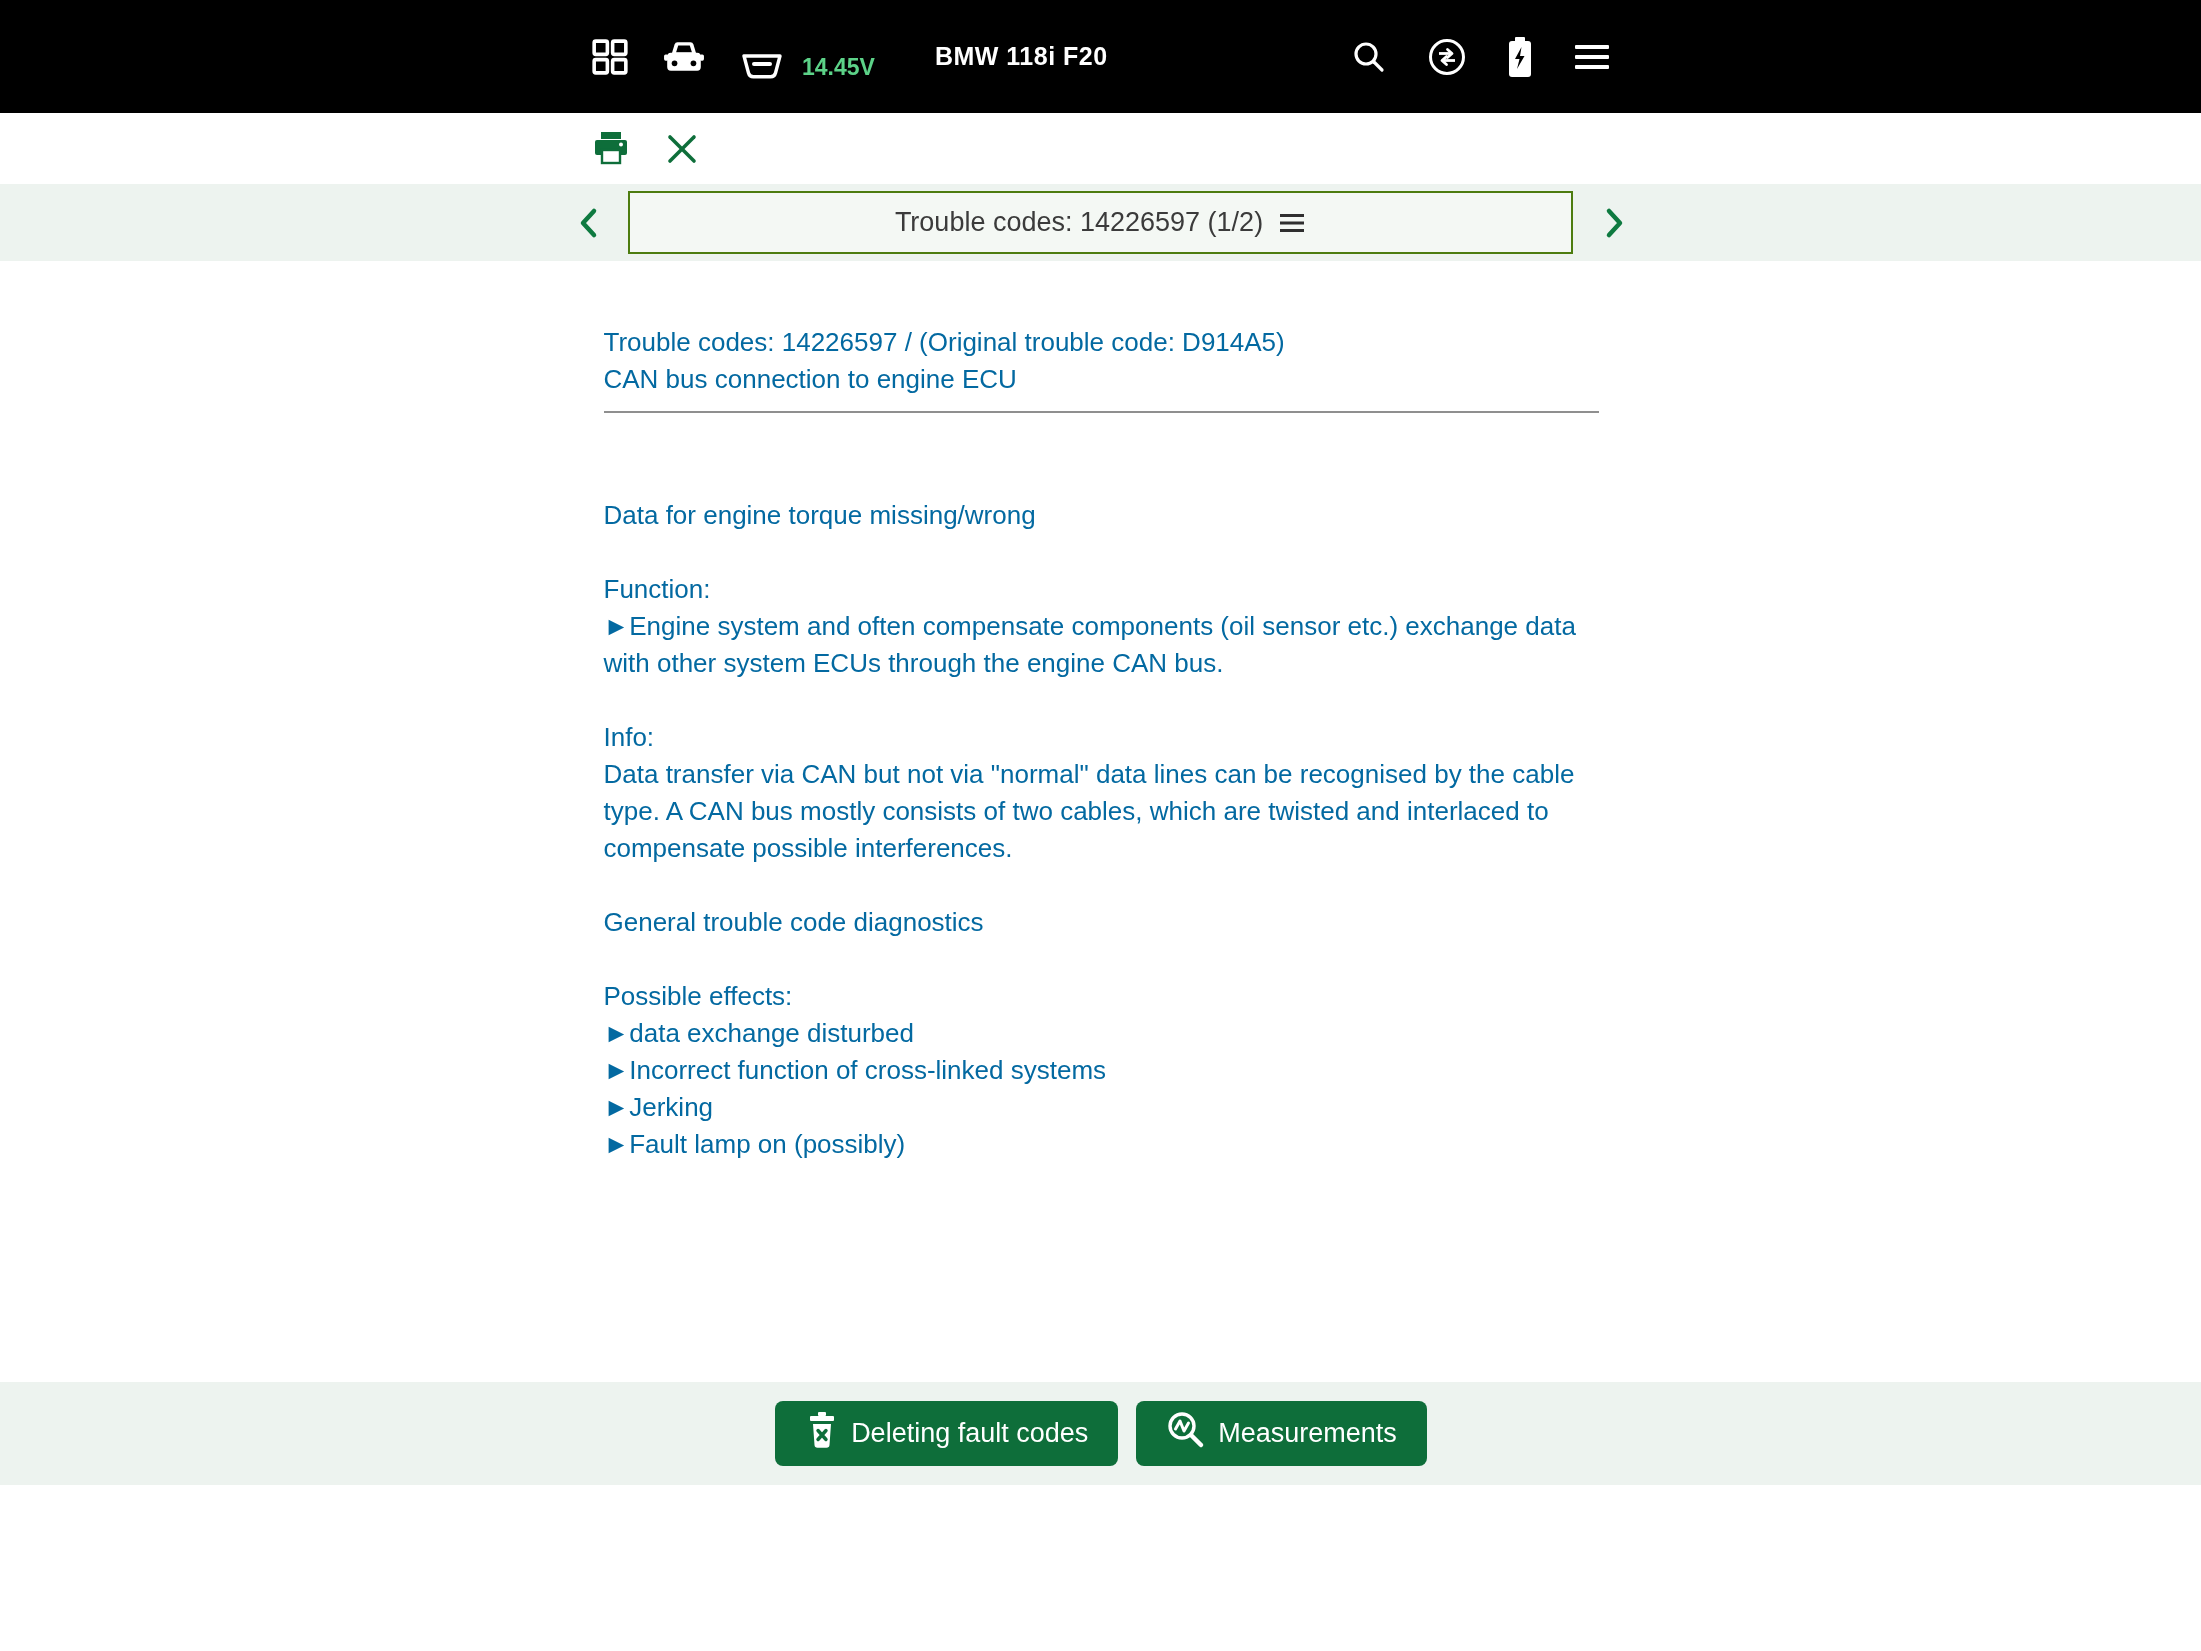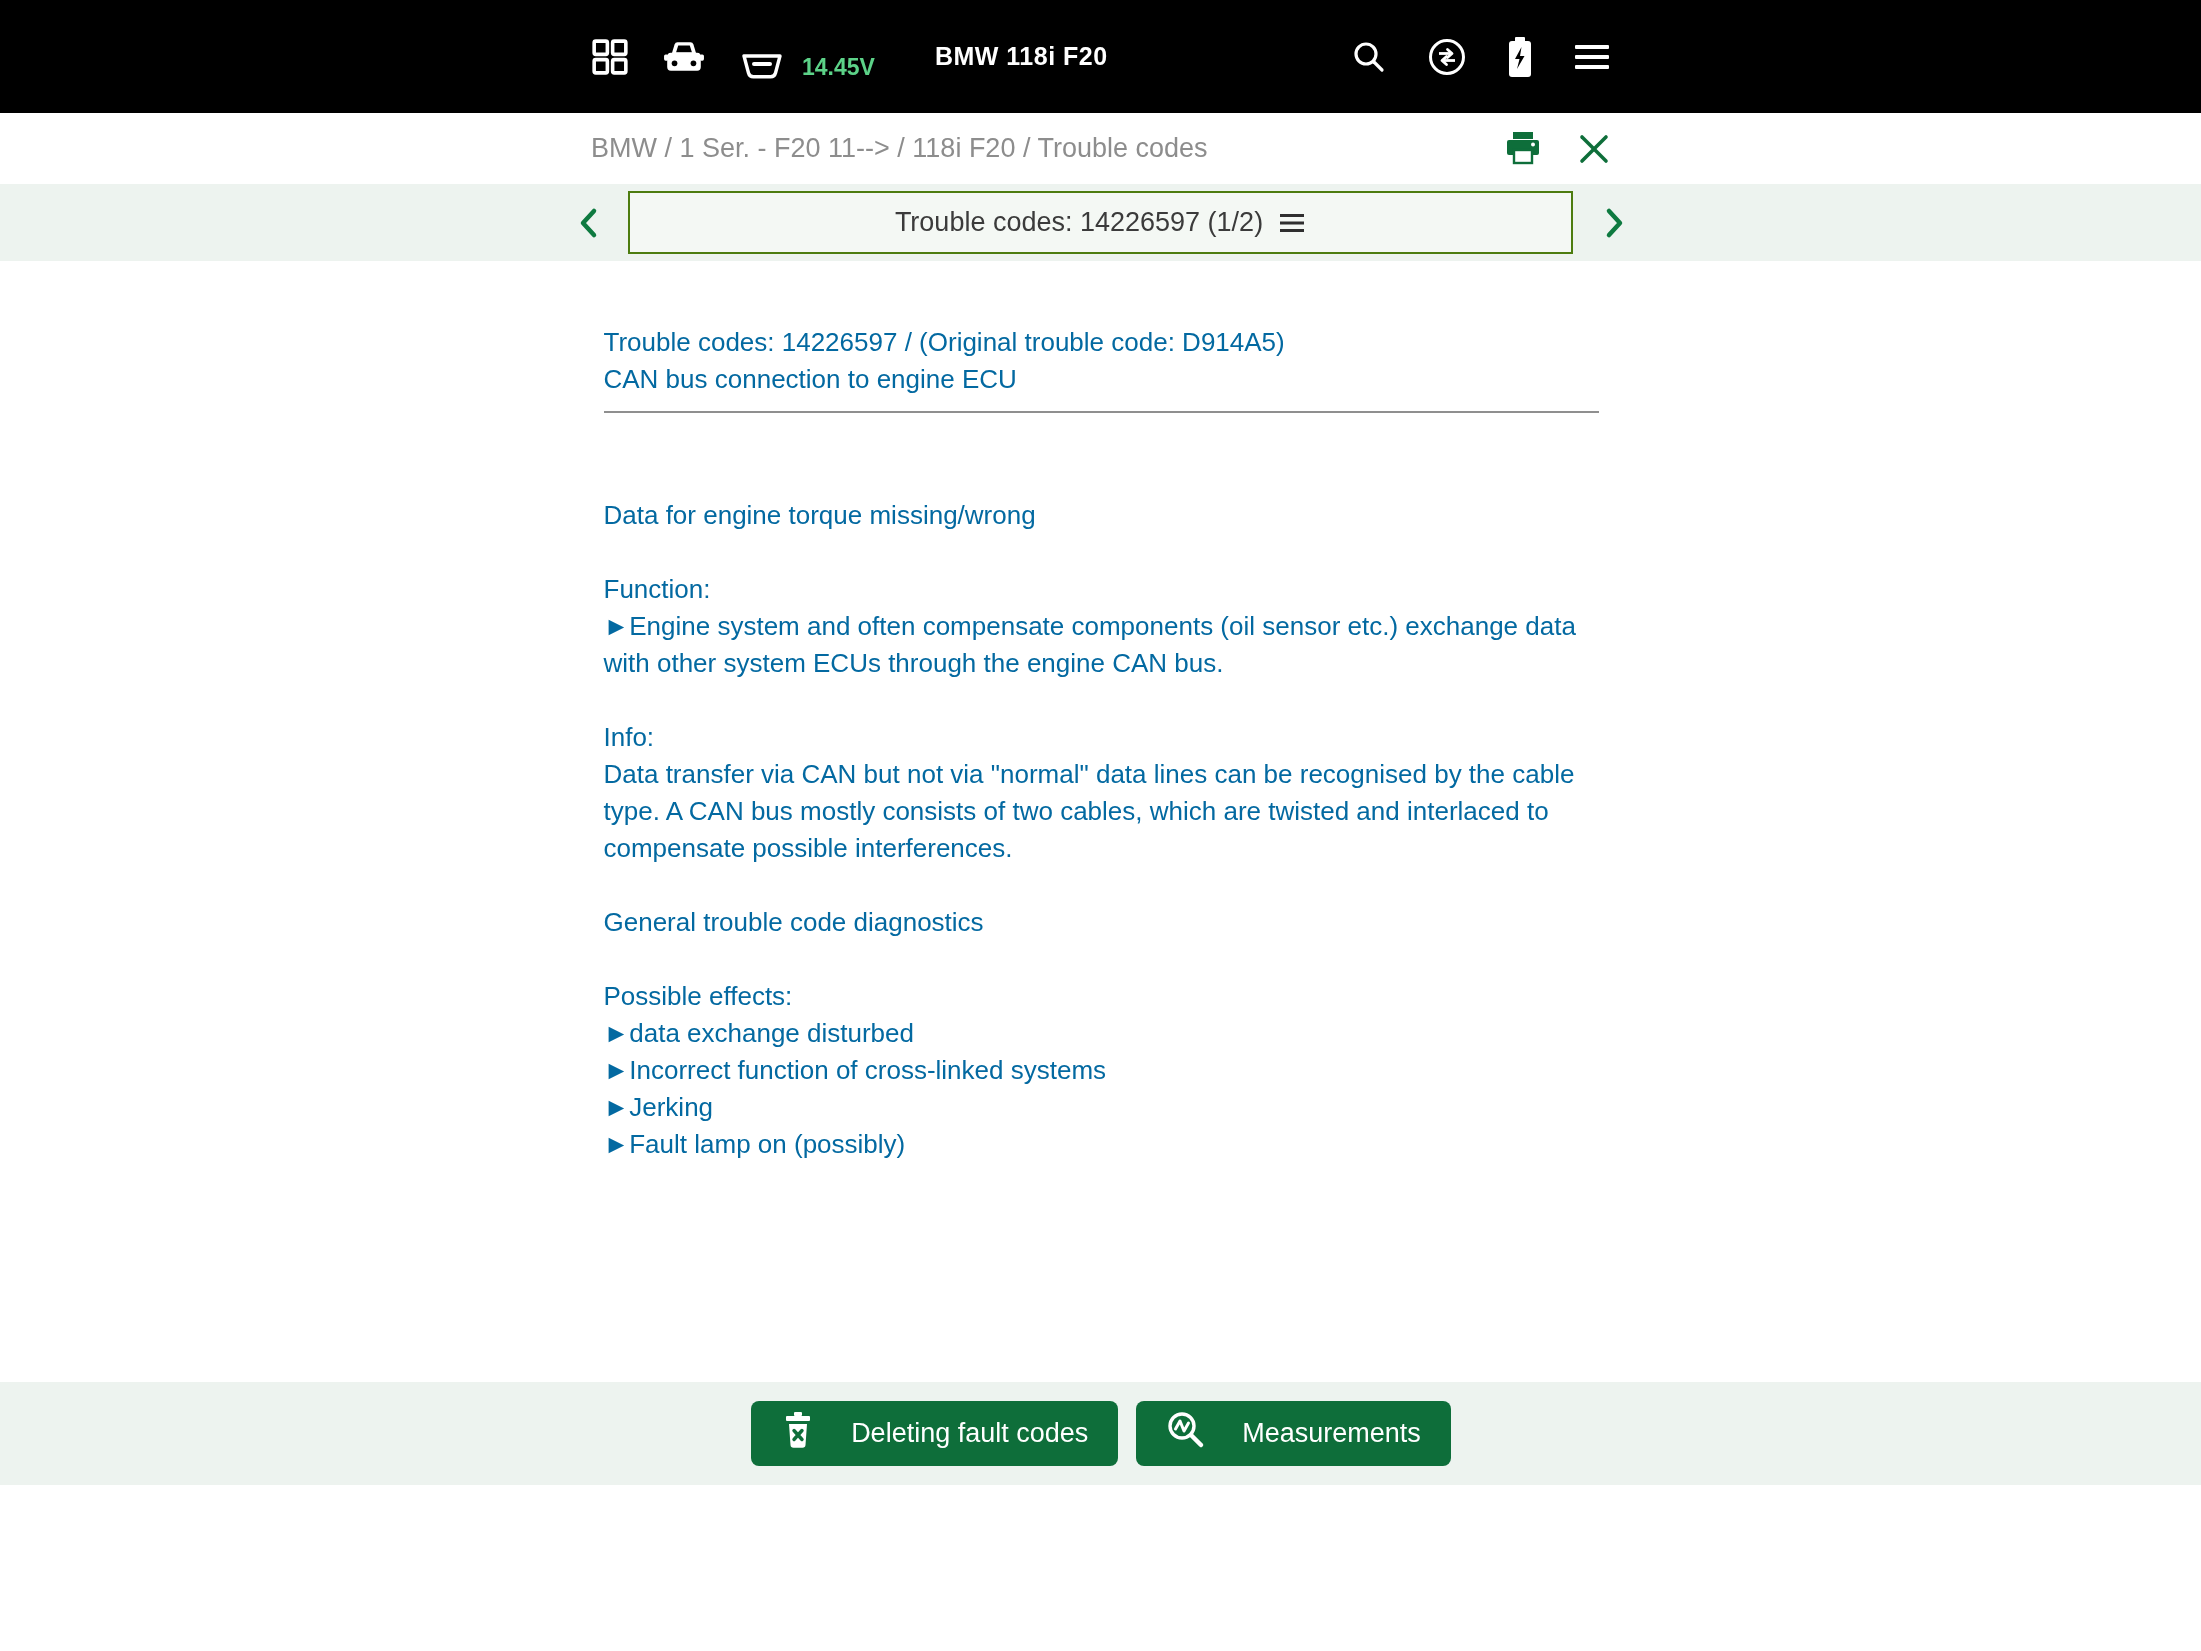--- a/index.html
+++ b/index.html
@@ -59,21 +59,21 @@
     cursor: pointer;
   }
   .content { width: 995px; margin: 63px auto 0; font-size: 26px; line-height: 37px; color: #0369a1; }
   .headline, .subtitle { white-space: pre-line; }
   .divider { border: none; border-top: 2px solid #8f8f8f; margin: 13px 0 84px 0; }
   .para { white-space: pre-line; margin: 0 0 37px 0; }
 
   
   .action-bar { height: 103px; background: #edf3ef; display: flex; align-items: center; justify-content: center; gap: 18px; }
   .action-btn {
-    height: 65px; display: flex; align-items: center; gap: 36px;
+    height: 65px; display: flex; align-items: center; gap: 12px;
     padding: 0 30px; background: #0e6e3a; color: #fff;
     border: none; border-radius: 8px; font-size: 27px;
     font-family: "Liberation Sans", sans-serif; cursor: pointer;
   }
   .action-btn .lbl { line-height: 1; }
 
   .bottom-strip { height: 168px; background: #ffffff; }
   .bottom-bar { height: 60px; background: #000; }
 </style>
 </head>
@@ -153,21 +153,20 @@
             <rect x="2" y="23" width="34" height="4" rx="1"></rect>
           </svg>
         </span>
       </button>
     </div>
   </div>
 </header>
 
 <div class="breadcrumb-row">
   <div class="inner">
-    <span class="breadcrumb">BMW / 1 Ser. - F20 11--&gt; / 118i F20 / Trouble codes</span>
     <div class="bc-actions">
       <button class="icon-btn">
         <span>
           <svg width="40" height="38" viewBox="0 0 40 38" fill="currentColor">
             <rect x="10" y="2" width="20" height="7"></rect>
             <rect x="4" y="10" width="32" height="15" rx="2"></rect>
             <circle cx="30" cy="14.5" r="2" fill="#fff"></circle>
             <rect x="11" y="20" width="18" height="13" fill="#fff" stroke="currentColor" stroke-width="2.4"></rect>
           </svg>
         </span>

